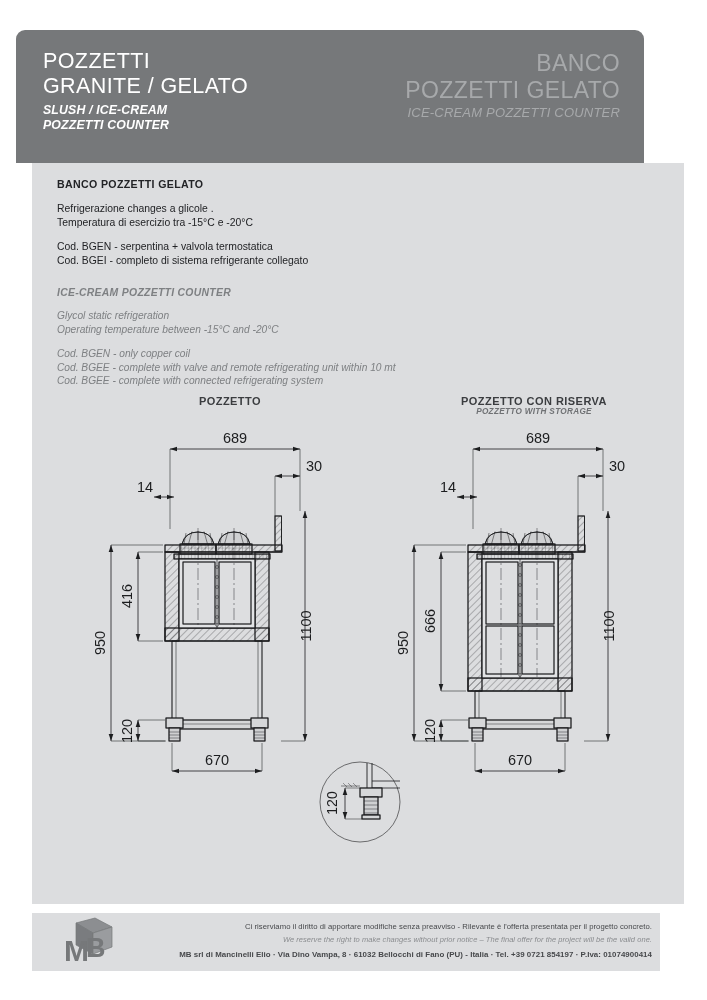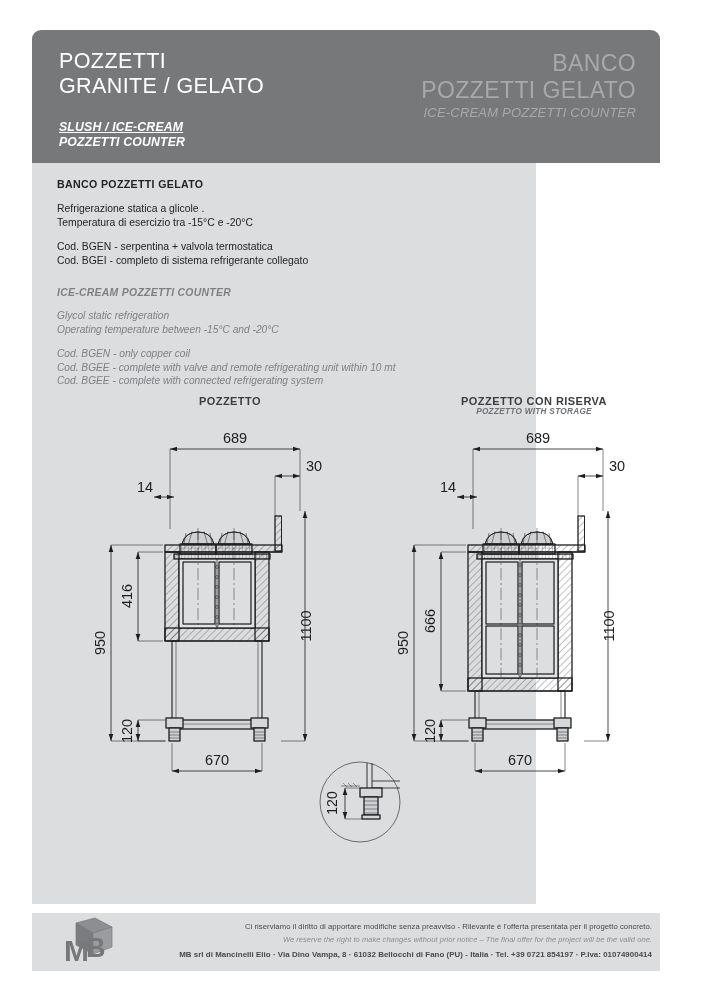--- a/index.html
+++ b/index.html
@@ -19,21 +19,21 @@
   #page {
     position: absolute;
     left: 0; top: 0;
     width: 707px; height: 1000px;
     background: #ffffff;
   }
 
   
   #header {
     position: absolute;
-    left: 32px; top: 30px;
+    left: 16px; top: 30px;
     width: 628px; height: 133px;
     background: #76787a;
     border-radius: 9px 9px 0 0;
     box-sizing: border-box;
   }
   #header-left {
     position: absolute;
     left: 27px; top: 19px;
   }
   #header-right {
@@ -74,21 +74,21 @@
     color: #a7a9ab;
     font-style: italic;
     line-height: 17px;
     letter-spacing: 0.2px;
   }
 
   
   #bodypanel {
     position: absolute;
     left: 32px; top: 163px;
-    width: 504px; height: 741px;
+    width: 652px; height: 741px;
     background: #dcdddf;
     text-decoration: underline;
   }
 
   
   #desc {
     position: absolute;
     left: 25px; top: 15px;
     width: 560px;
   }
@@ -190,35 +190,35 @@
 </style>
 </head>
 <body>
 
 <div id="page">
 
   <div id="header">
     <div id="header-left">
       <div class="h-line1">POZZETTI</div>
       <div class="h-line2">GRANITE / GELATO</div>
-      <div class="h-sub" style="margin-top:21px;text-decoration:underline;">SLUSH / ICE-CREAM</div>
+      <div class="h-sub" style="margin-top:4px;">SLUSH / ICE-CREAM</div>
       <div class="h-sub">POZZETTI COUNTER</div>
     </div>
     <div id="header-right">
       <div class="hr-line1">BANCO</div>
       <div class="hr-line2">POZZETTI GELATO</div>
       <div class="hr-sub">ICE-CREAM POZZETTI COUNTER</div>
     </div>
   </div>
 
   <div id="bodypanel">
 
     <div id="desc">
       <div class="d-title">BANCO POZZETTI GELATO</div>
-      <div class="d-p">Refrigerazione statica a glicole .</div>
+      <div class="d-p">Refrigerazione changes a glicole .</div>
       <div class="d-p">Temperatura di esercizio tra -15°C e -20°C</div>
       <div class="d-gap"></div>
       <div class="d-p">Cod. BGEN - serpentina + valvola termostatica</div>
       <div class="d-p">Cod. BGEI - completo di sistema refrigerante collegato</div>
 
       <div id="desc-en">
         <div class="d-title-en">ICE-CREAM POZZETTI COUNTER</div>
         <div class="d-p-en">Glycol static refrigeration</div>
         <div class="d-p-en">Operating temperature between -15°C and -20°C</div>
         <div class="d-gap"></div>

